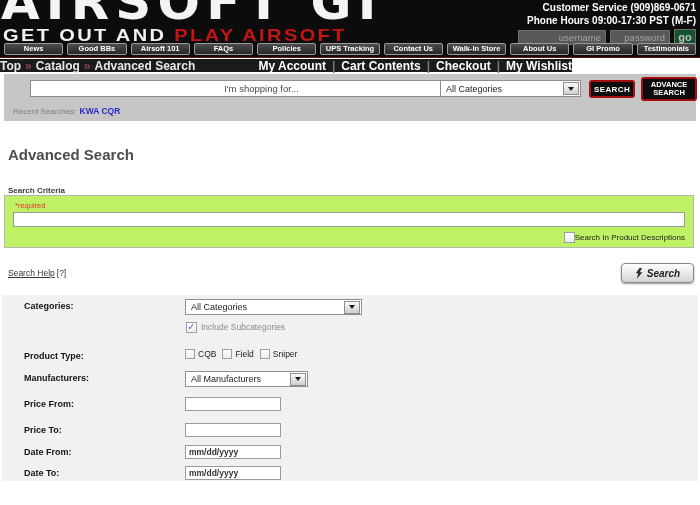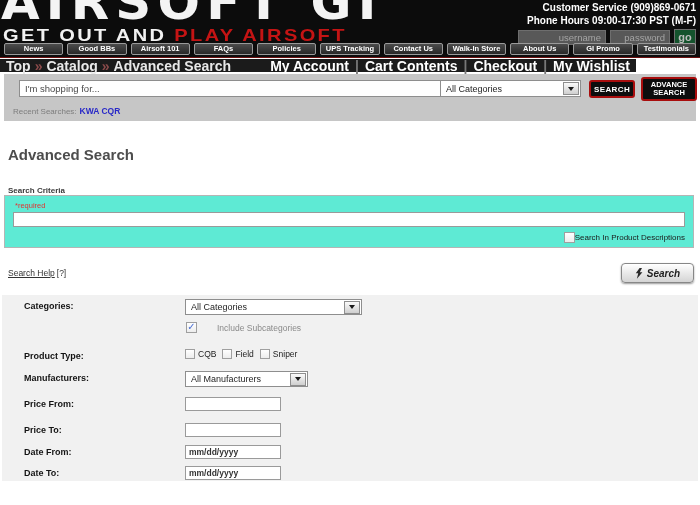--- a/index.html
+++ b/index.html
@@ -15,66 +15,66 @@
   .cs-info { position:absolute; top:2px; right:4px; text-align:right; color:#fff; font-size:10px; font-weight:bold; line-height:12.5px; }
   .login-row { position:absolute; top:29px; right:4px; display:flex; gap:4px; align-items:center; }
   .login-input { height:15px; background:#585858; border:1px solid #6e6e6e; color:#a5a5a5; font-size:9.5px; text-align:right; padding:0 4px; font-family:"Liberation Sans", sans-serif; }
   .login-input.user { width:88px;padding-left:12px; }
   .login-input.pass { width:60px; }
   .go-btn { width:22px; height:17px; background:#14532d; border:1px solid #6e6e6e; color:#bdbdbd; font-size:11px; font-weight:bold; line-height:13px; cursor:pointer; font-family:"Liberation Sans", sans-serif; }
   .navbar { position:absolute; top:43px; left:0; width:700px; height:14px; display:flex; padding:0 2px; }
   .nav-btn { flex:1; margin:0 2px; height:12px; background:linear-gradient(#4c4c4c,#282828); border:1px solid #9a9a9a; border-radius:2px; color:#fff; font-size:7.5px; font-weight:bold; text-align:center; line-height:10px; white-space:nowrap; overflow:hidden; cursor:pointer; }
 
   
-  .breadcrumb-bar { position:absolute; top:59px; left:0; width:636px; height:13px; background:#1b1b1b; display:flex; justify-content:space-between; align-items:center; padding:0 6px; font-size:14px; font-weight:bold; }
+  .breadcrumb-bar { position:absolute; top:59px; left:0; width:572px; height:13px; background:#1b1b1b; display:flex; justify-content:space-between; align-items:center; padding:0 0; font-size:12px; font-weight:bold; }
   .crumbs { color:#e8e8e8; display:flex; gap:4px; align-items:center; }
   .crumb { cursor:pointer; }
   .crumb-sep { color:#8a4a4a; }
   .account-links { display:flex; gap:6px; align-items:flex-start; color:#fff; }
   .account-links .lnk { cursor:pointer; }
   .pipe { color:#777; }
 
   
   .searchbar { position:absolute; top:74px; left:4px; width:692px; height:47px; background:#c6c6c6; }
-  .query-input { position:absolute; left:15px; top:6px; width:463px; height:17px; border:1px solid #8e8e8e; font-size:9.5px; color:#4a4a4a; padding:0 5px; font-family:"Liberation Sans", sans-serif; }
+  .query-input { position:absolute; left:26px; top:6px; width:463px; height:17px; border:1px solid #8e8e8e; font-size:9.5px; color:#4a4a4a; padding:0 5px; font-family:"Liberation Sans", sans-serif;text-align:center; }
   .fake-select { background:#fff; border:1px solid #8e8e8e; display:flex; align-items:center; justify-content:space-between; padding-left:5px; font-size:9px; color:#1e1e1e; cursor:pointer; }
   .sel-cat { position:absolute; left:436px; top:6px; width:141px; height:17px; }
   .arrow-btn { width:16px; height:13px; margin-right:1px; background:linear-gradient(#fafafa,#cfcfcf); border:1px solid #8e8e8e; display:flex; align-items:center; justify-content:center; }
   .tri { width:0; height:0; border-left:3px solid transparent; border-right:3px solid transparent; border-top:4px solid #1a1a1a; }
   .red-btn { position:absolute; background:#0d0d0d; border:2px solid #a80d0d; border-radius:3px; color:#fff; font-weight:bold; text-align:center; cursor:pointer; display:flex; flex-direction:column; align-items:center; justify-content:center; }
   .btn-search { left:585px; top:6px; width:46px; height:18px; font-size:8px; letter-spacing:.4px; }
   .btn-advance { left:637px; top:3px; width:56px; height:24px; font-size:7.5px; line-height:8.5px; }
   .recent-row { position:absolute; left:9px; top:32px; font-size:8px; color:#7d7d7d; }
   .recent-link { color:#2929c8; font-weight:bold; font-size:8.5px; margin-left:3px; cursor:pointer; }
 
   
   .page-title { position:absolute; top:146px; left:8px; font-size:15px; font-weight:bold; color:#4d4d4d; }
   .criteria-label { position:absolute; top:186px; left:8px; font-size:8px; font-weight:bold; color:#3a3a3a; }
-  .criteria-box { position:absolute; top:195px; left:4px; width:690px; height:53px; background:#5eead4; border:1px solid #b5b5b5; }
+  .criteria-box { position:absolute; top:195px; left:4px; width:690px; height:53px; background:#bef264; border:1px solid #b5b5b5; }
   .required-note { position:absolute; left:10px; top:5px; color:#e03434; font-size:7.5px; }
   .keyword-input { position:absolute; left:8px; top:16px; width:672px; height:15px; border:1px solid #9a9a9a; font-size:9px; padding:0 4px; font-family:"Liberation Sans", sans-serif; }
   .desc-row { position:absolute; right:8px; top:36px; display:flex; align-items:center; font-size:8px; color:#1a1a1a; }
 
   .checkbox { width:11px; height:11px; background:linear-gradient(#fff,#ededed); border:1px solid #9f9f9f; display:inline-flex; align-items:center; justify-content:center; cursor:pointer; flex:none; }
   .checkbox.checked::after { content:"✓"; font-family:"DejaVu Sans", sans-serif; font-size:10px; font-weight:bold; color:#4a6fd4; line-height:1; margin-top:-2px; }
 
   
   .help-row { position:absolute; top:268px; left:8px; font-size:8.5px; color:#333; }
   .help-link { text-decoration:underline; cursor:pointer; }
   .help-suffix { margin-left:2px; }
   .submit-btn { position:absolute; top:263px; right:6px; width:73px; height:20px; border:1px solid #878787; border-radius:4px; background:linear-gradient(#ffffff,#d4d4d4); box-shadow:0 1px 2px rgba(0,0,0,.4), inset 0 1px 0 #fff; font-size:10px; font-style:italic; font-weight:bold; color:#222; display:flex; align-items:center; justify-content:center; gap:4px; cursor:pointer; font-family:"Liberation Sans", sans-serif; }
 
   
   .form-area { position:absolute; top:295px; left:2px; width:696px; height:186px; background:#f1f1f1; }
   .f-label { position:absolute; left:22px; font-size:9px; font-weight:bold; color:#141414; }
   .lbl-categories { top:6px; } .lbl-product { top:56px; } .lbl-manu { top:78px; }
   .lbl-pfrom { top:104px; } .lbl-pto { top:130px; } .lbl-dfrom { top:152px; } .lbl-dto { top:173px; }
   .sel-categories { position:absolute; left:183px; top:4px; width:177px; height:16px; }
   .sel-manu { position:absolute; left:183px; top:76px; width:123px; height:16px; }
-  .sub-row { position:absolute; left:184px; top:27px; display:flex; align-items:center; gap:20px; font-size:8.5px; color:#8a8a8a; }
+  .sub-row { position:absolute; left:184px; top:27px; display:flex; align-items:flex-start; gap:4px; font-size:8.5px; color:#8a8a8a; }
   .ptype-row { position:absolute; left:183px; top:54px; display:flex; align-items:center; font-size:8.5px; color:#222; }
   .ptype-row .checkbox { width:10px; height:10px; }
   .ptype-row .opt-label { margin:0 6px 0 3px; }
   .small-input { position:absolute; left:183px; width:96px; height:14px; border:1px solid #9a9a9a; font-size:8.5px; padding:0 3px; color:#333; font-family:"Liberation Sans", sans-serif; }
   .inp-pfrom { top:102px; } .inp-pto { top:128px; }
   .inp-dfrom { top:150px; font-weight:bold; } .inp-dto { top:171px; font-weight:bold; }
 
   
   .footer-bar { position:absolute; top:481px; left:2px; width:696px; height:13px; background:#5d5d5d; display:flex; justify-content:space-between; align-items:center; padding:0 5px; color:#fff; font-size:8px; font-weight:bold; }
   .rss { width:11px; height:11px; display:block; cursor:pointer; }

